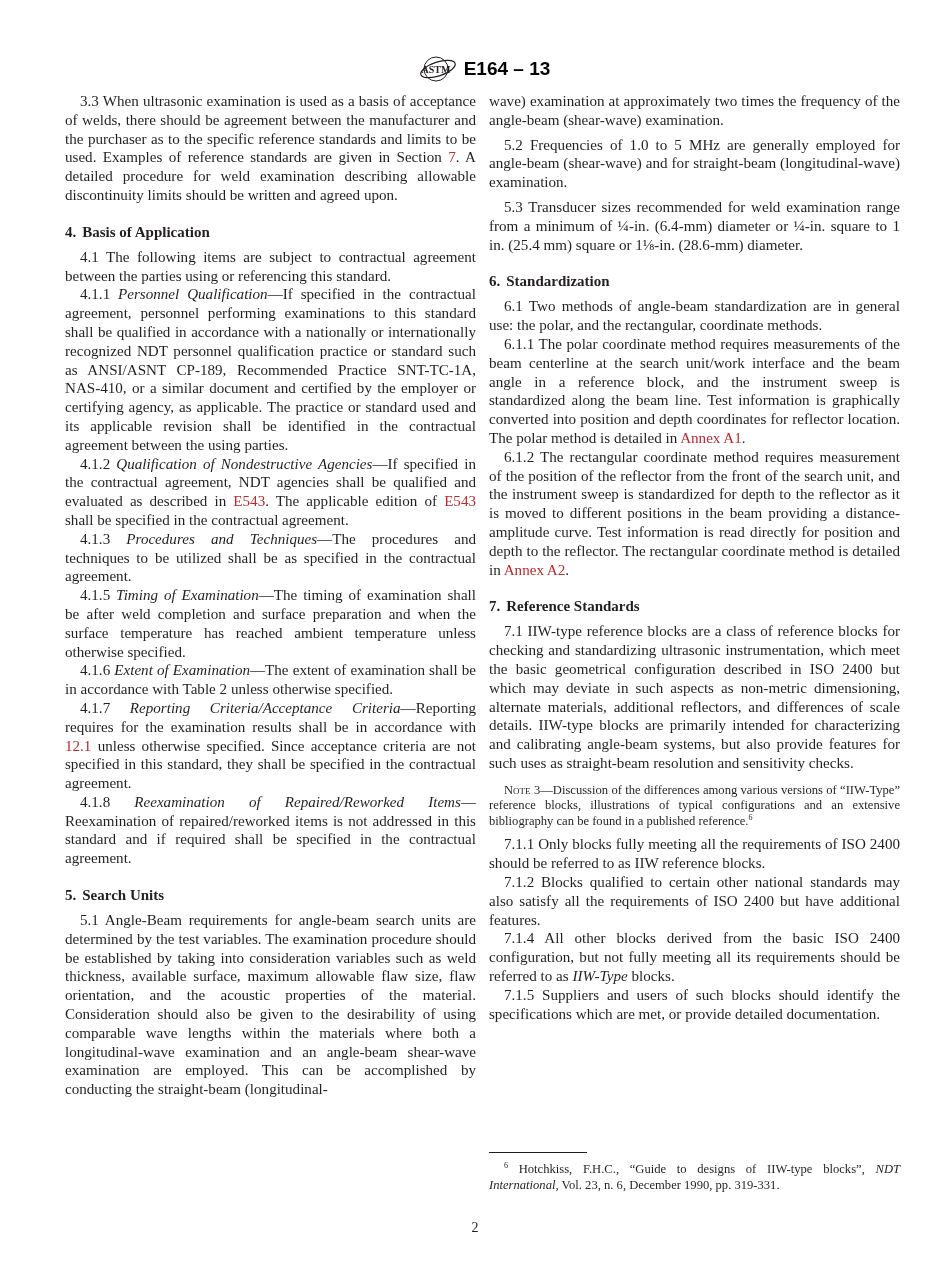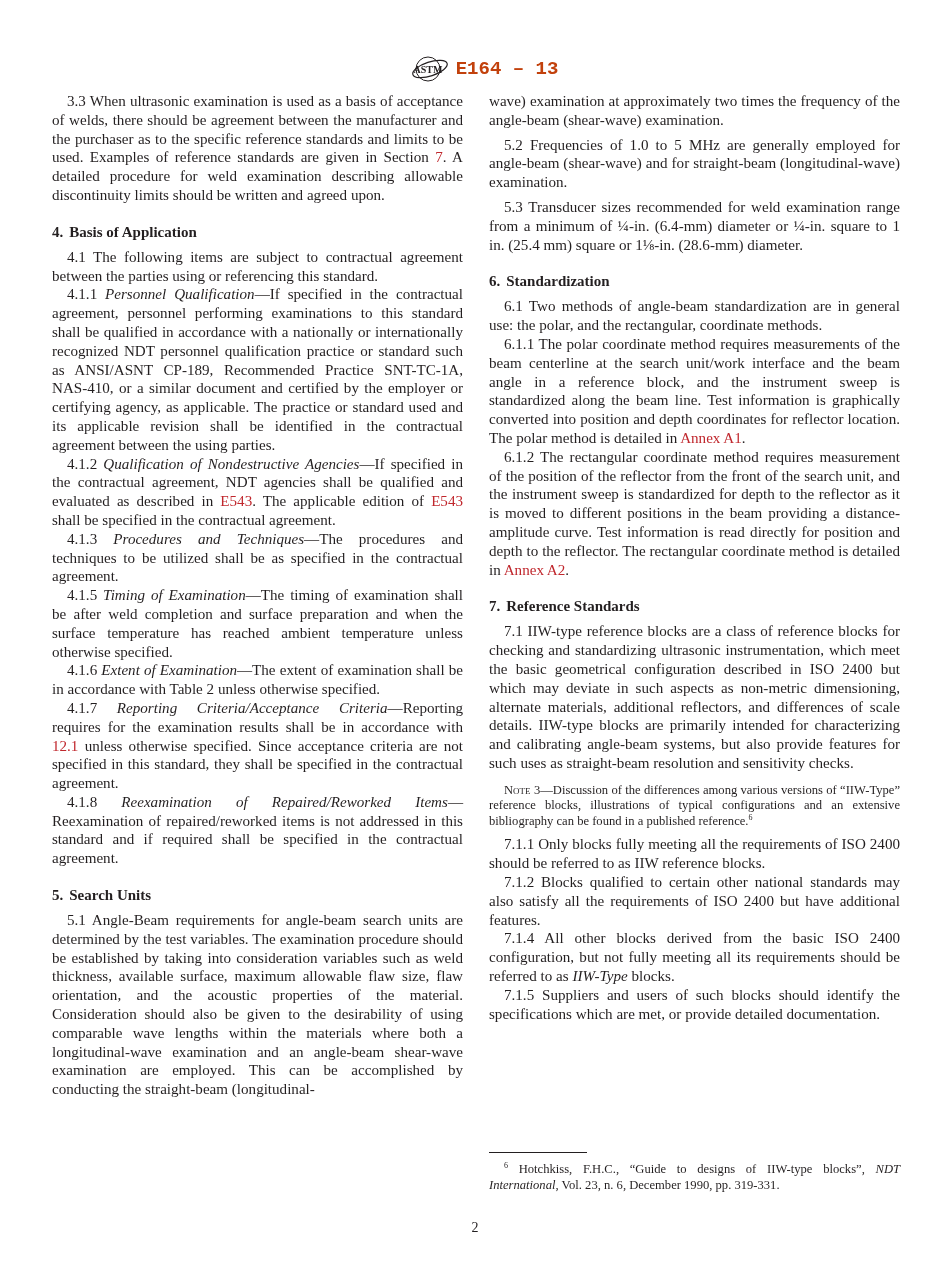--- a/index.html
+++ b/index.html
@@ -1,23 +1,23 @@
 <!DOCTYPE html>
 <html><head>
 <meta charset="utf-8">
 <style>
   html, body { margin:0; padding:0; background:#ffffff; }
   body { width:950px; height:1272px; position:relative; overflow:hidden;
          font-family:"Liberation Serif", serif; color:#231f20; }
   .header { position:absolute; top:52px; left:0; width:950px; height:34px;
             display:flex; justify-content:center; align-items:center; gap:6px;padding-left:9px; }
   .logo { width:40px; height:32px; }
-  .doc-id { font-family:Liberation Mono, monospace; font-weight:bold; font-size:19px; color:#c2410c; }
+  .doc-id { font-family:Liberation Sans, sans-serif; font-weight:bold; font-size:19px; color:#000000; }
   .col { position:absolute; top:92px; width:411px; font-size:15.1px; line-height:18.8px; text-align:justify; }
-  .col.left { left:52px; }
+  .col.left { left:65px; }
   .col.right { left:489px; }
   p { margin:0; }
   .para { text-indent:15px; }
   .gap { margin-top:6px; }
   h2 { font-size:15px; font-weight:bold; margin:18px 0 6px 0; line-height:19px; }
   h2 .num { margin-right:6px; }
   .lnk { color:#c0272d; }
   i { font-style:italic; }
   .note { font-size:12.6px; line-height:15.6px; text-indent:15px; margin-top:10px; }
   .note .sc { font-variant:small-caps; }

